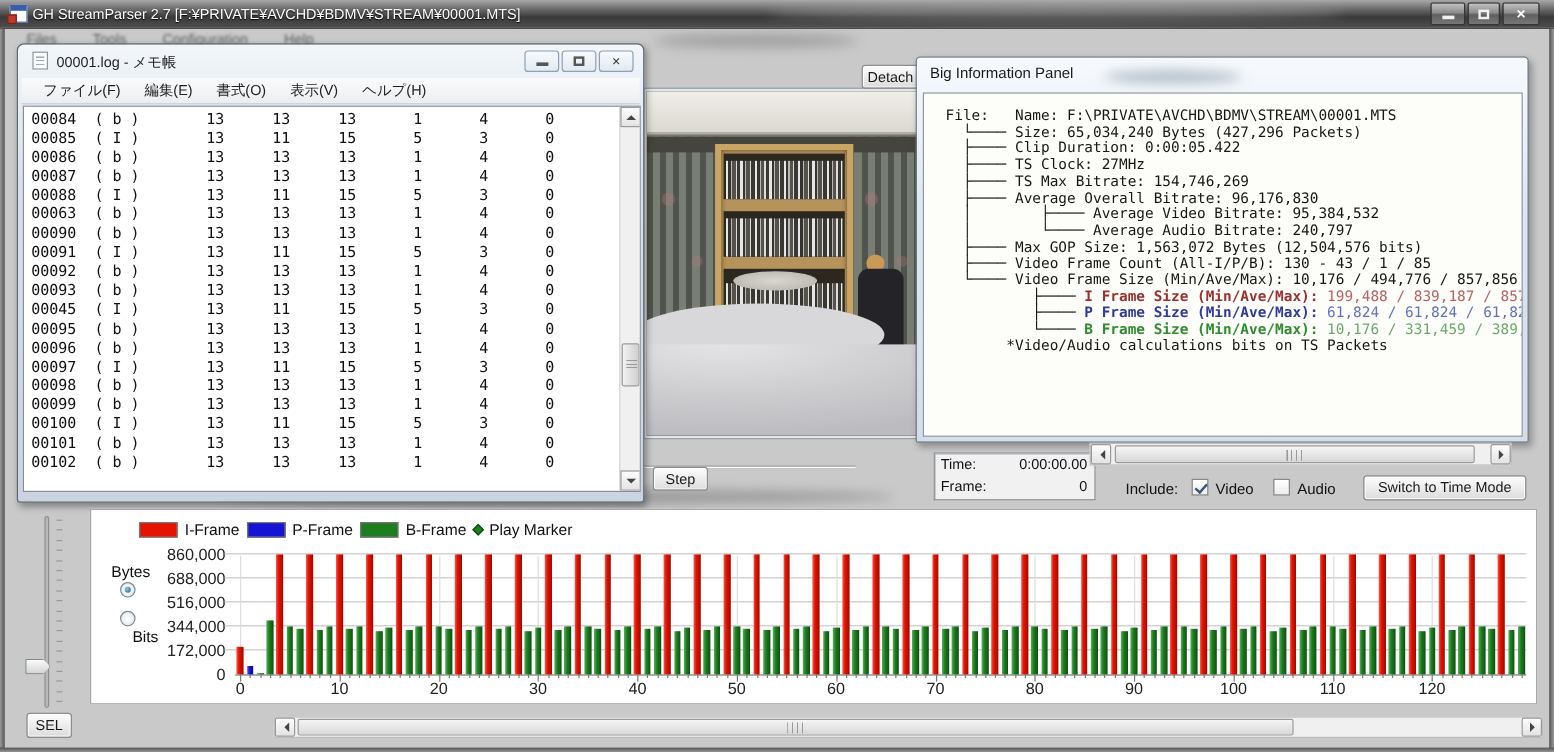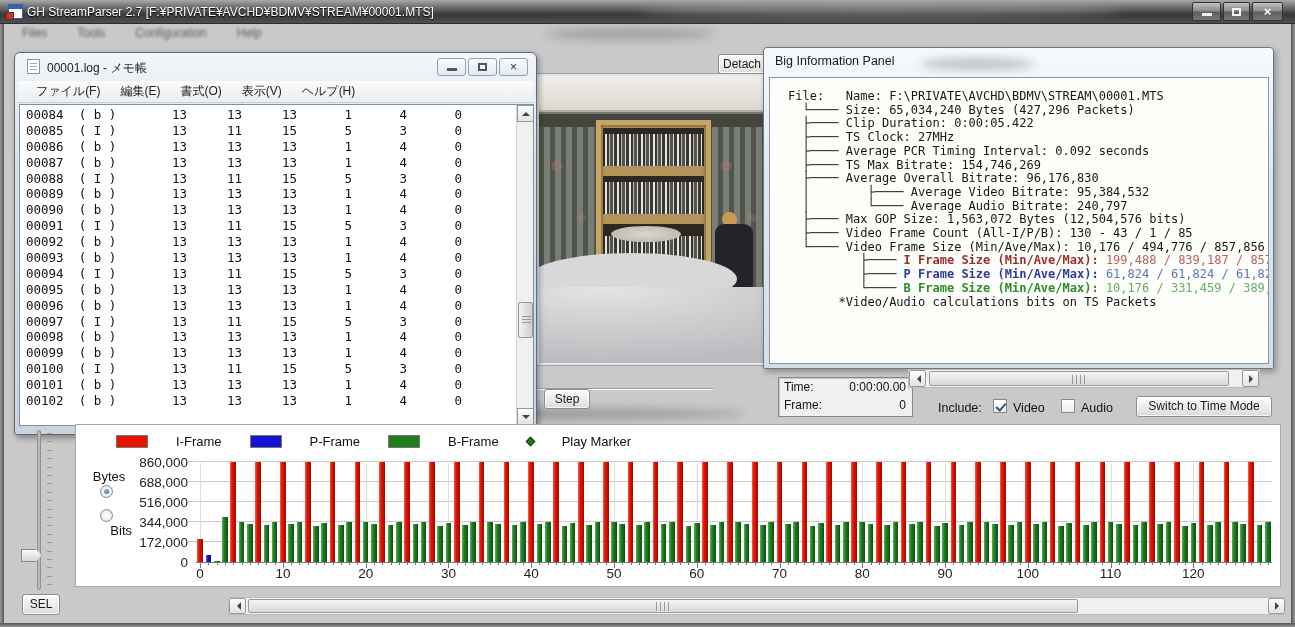--- a/index.html
+++ b/index.html
@@ -42,21 +42,21 @@
   .sb-thumb{position:absolute;top:1px;bottom:1px;background:linear-gradient(#f5f5f5,#d8d8d8);border:1px solid #9a9a9a;border-radius:2px;}
   .grip{position:absolute;left:50%;top:50%;width:14px;height:9px;margin:-4px 0 0 -7px;
     background:repeating-linear-gradient(90deg,#999 0 1px,transparent 1px 4px);}
   .checkbox{width:14px;height:14px;border:1px solid #8a8a8a;background:linear-gradient(#fff,#ececec);position:absolute;}
   .checkbox.checked::after{content:"";position:absolute;left:2px;top:3px;width:8px;height:4px;
     border-left:2px solid #31567c;border-bottom:2px solid #31567c;transform:rotate(-48deg);}
   .radio{width:13px;height:13px;border-radius:50%;border:1px solid #7e8a93;background:radial-gradient(#fff,#dde3e8);position:absolute;}
   .radio.sel::after{content:"";position:absolute;inset:3px;border-radius:50%;background:radial-gradient(circle at 35% 35%,#8ec6e8,#1f5f86);}
 
   
-  .notepad{left:14px;top:52px;width:523px;height:383px;border:1px solid #5f6a73;border-radius:6px 6px 3px 3px;
+  .notepad{left:14px;top:36px;width:523px;height:383px;border:1px solid #5f6a73;border-radius:6px 6px 3px 3px;
     background:linear-gradient(#f2f6fa,#d7e0ea 30%,#c9d4e0);box-shadow:2px 3px 6px rgba(0,0,0,.35);text-decoration:underline;}
   .np-title{left:0;top:0;right:0;height:27px;}
   .np-title-text{left:32px;top:7px;font-size:12px;color:#1e1e1e;white-space:nowrap;}
   .np-icon{left:12px;top:6px;width:13px;height:15px;background:#fff;border:1px solid #8a97a3;}
   .np-icon::before{content:"";position:absolute;left:2px;top:3px;width:7px;height:8px;
     background:repeating-linear-gradient(#9ab0c2 0 1px,transparent 1px 3px);}
   .np-btn{top:5px;width:29px;height:18px;background:linear-gradient(#f8fafc,#e2eaf2);border:1px solid #8ea0b5;border-radius:3px;color:#333;}
   .np-menu{left:3px;top:28px;right:3px;height:22px;background:linear-gradient(#fafbfc,#ebeef1);
     border-bottom:1px solid #c6ced8;display:flex;gap:0;padding-left:8px;align-items:center;}
   .np-menu span{font-size:12px;color:#222;padding:0 10px;}
@@ -103,21 +103,21 @@
   .t-p1{color:#2f3b99;font-weight:bold;} .t-p2{color:#6272bd;}
   .t-b1{color:#2f8b2f;font-weight:bold;} .t-b2{color:#6aab6a;}
 
   
   .timebox{left:778px;top:377px;width:135px;height:40px;border:1px solid #808a92;background:#f1f1f1;
     box-shadow:inset 1px 1px 0 #c8c8c8;font-size:12px;color:#111;}
   .trow{position:absolute;left:5px;right:6px;height:18px;display:flex;justify-content:space-between;}
 
   
   .chart{left:75px;top:424px;width:1206px;height:163px;background:#fff;border:1px solid #a8a8a8;}
-  .legend{position:absolute;left:40px;top:8px;height:16px;display:flex;align-items:center;gap:28px;font-size:13px;color:#111;}
+  .legend{position:absolute;left:40px;top:8px;height:16px;display:flex;align-items:center;gap:6px;font-size:13px;color:#111;}
   .sw{width:32px;height:13px;border:1px solid #777;display:inline-block;}
   .dia{width:7px;height:7px;transform:rotate(45deg);border:1px solid #0c4d0c;display:inline-block;}
   .plot{position:absolute;left:120px;top:38px;width:1076px;height:100px;border-bottom:1px solid #7a7a7a;}
   .grid-h{position:absolute;left:-9px;right:0;height:1px;background:#c9c9c9;}
   .grid-v{position:absolute;top:0;bottom:0;width:1px;background:#dedede;}
   .xtick{position:absolute;top:100%;width:1px;background:#7a7a7a;}
   .bar{position:absolute;bottom:0;}
   .bar.I{background:linear-gradient(90deg,#ff564e,#e51400 35%,#9c0b00);}
   .bar.P{background:linear-gradient(90deg,#5e5eff,#1414d2 40%,#0a0a8c);}
   .bar.B{background:linear-gradient(90deg,#55b25b,#1e7d1e 40%,#0f4f12);}
@@ -215,26 +215,26 @@
       <span>表示(V)</span>
       <span>ヘルプ(H)</span>
     </div>
     <div class="abs np-text">
       <div style="padding-top:2px;">
           <div class="nrow"><span class="c0">00084  ( b )</span><span class="cn">13</span><span class="cn">13</span><span class="cn">13</span><span class="cn">1</span><span class="cn">4</span><span class="cn">0</span></div>
           <div class="nrow"><span class="c0">00085  ( I )</span><span class="cn">13</span><span class="cn">11</span><span class="cn">15</span><span class="cn">5</span><span class="cn">3</span><span class="cn">0</span></div>
           <div class="nrow"><span class="c0">00086  ( b )</span><span class="cn">13</span><span class="cn">13</span><span class="cn">13</span><span class="cn">1</span><span class="cn">4</span><span class="cn">0</span></div>
           <div class="nrow"><span class="c0">00087  ( b )</span><span class="cn">13</span><span class="cn">13</span><span class="cn">13</span><span class="cn">1</span><span class="cn">4</span><span class="cn">0</span></div>
           <div class="nrow"><span class="c0">00088  ( I )</span><span class="cn">13</span><span class="cn">11</span><span class="cn">15</span><span class="cn">5</span><span class="cn">3</span><span class="cn">0</span></div>
-          <div class="nrow"><span class="c0">00089  ( b )</span><span class="cn">13</span><span class="cn">13</span><span class="cn">13</span><span class="cn">1</span><span class="cn">4</span><span class="cn">0</span></div>
+          <div class="nrow"><span class="c0">00063  ( b )</span><span class="cn">13</span><span class="cn">13</span><span class="cn">13</span><span class="cn">1</span><span class="cn">4</span><span class="cn">0</span></div>
           <div class="nrow"><span class="c0">00090  ( b )</span><span class="cn">13</span><span class="cn">13</span><span class="cn">13</span><span class="cn">1</span><span class="cn">4</span><span class="cn">0</span></div>
           <div class="nrow"><span class="c0">00091  ( I )</span><span class="cn">13</span><span class="cn">11</span><span class="cn">15</span><span class="cn">5</span><span class="cn">3</span><span class="cn">0</span></div>
           <div class="nrow"><span class="c0">00092  ( b )</span><span class="cn">13</span><span class="cn">13</span><span class="cn">13</span><span class="cn">1</span><span class="cn">4</span><span class="cn">0</span></div>
           <div class="nrow"><span class="c0">00093  ( b )</span><span class="cn">13</span><span class="cn">13</span><span class="cn">13</span><span class="cn">1</span><span class="cn">4</span><span class="cn">0</span></div>
-          <div class="nrow"><span class="c0">00094  ( I )</span><span class="cn">13</span><span class="cn">11</span><span class="cn">15</span><span class="cn">5</span><span class="cn">3</span><span class="cn">0</span></div>
+          <div class="nrow"><span class="c0">00045  ( I )</span><span class="cn">13</span><span class="cn">11</span><span class="cn">15</span><span class="cn">5</span><span class="cn">3</span><span class="cn">0</span></div>
           <div class="nrow"><span class="c0">00095  ( b )</span><span class="cn">13</span><span class="cn">13</span><span class="cn">13</span><span class="cn">1</span><span class="cn">4</span><span class="cn">0</span></div>
           <div class="nrow"><span class="c0">00096  ( b )</span><span class="cn">13</span><span class="cn">13</span><span class="cn">13</span><span class="cn">1</span><span class="cn">4</span><span class="cn">0</span></div>
           <div class="nrow"><span class="c0">00097  ( I )</span><span class="cn">13</span><span class="cn">11</span><span class="cn">15</span><span class="cn">5</span><span class="cn">3</span><span class="cn">0</span></div>
           <div class="nrow"><span class="c0">00098  ( b )</span><span class="cn">13</span><span class="cn">13</span><span class="cn">13</span><span class="cn">1</span><span class="cn">4</span><span class="cn">0</span></div>
           <div class="nrow"><span class="c0">00099  ( b )</span><span class="cn">13</span><span class="cn">13</span><span class="cn">13</span><span class="cn">1</span><span class="cn">4</span><span class="cn">0</span></div>
           <div class="nrow"><span class="c0">00100  ( I )</span><span class="cn">13</span><span class="cn">11</span><span class="cn">15</span><span class="cn">5</span><span class="cn">3</span><span class="cn">0</span></div>
           <div class="nrow"><span class="c0">00101  ( b )</span><span class="cn">13</span><span class="cn">13</span><span class="cn">13</span><span class="cn">1</span><span class="cn">4</span><span class="cn">0</span></div>
           <div class="nrow"><span class="c0">00102  ( b )</span><span class="cn">13</span><span class="cn">13</span><span class="cn">13</span><span class="cn">1</span><span class="cn">4</span><span class="cn">0</span></div>
         </div>
       <div class="np-sb">
@@ -250,21 +250,20 @@
   </div>
 
   <div class="abs info">
     <div class="abs info-title">Big Information Panel</div>
     <div class="abs info-body">
       <div class="info-pad">
           <div class="iline"><span class="t-k">File:   Name: F:\PRIVATE\AVCHD\BDMV\STREAM\00001.MTS</span></div>
           <div class="iline"><span class="t-k">  └──── Size: 65,034,240 Bytes (427,296 Packets)</span></div>
           <div class="iline"><span class="t-k">  ├──── Clip Duration: 0:00:05.422</span></div>
           <div class="iline"><span class="t-k">  ├──── TS Clock: 27MHz</span></div>
-          <div class="iline"><span class="t-k">  ├──── Average PCR Timing Interval: 0.092 seconds</span></div>
           <div class="iline"><span class="t-k">  ├──── TS Max Bitrate: 154,746,269</span></div>
           <div class="iline"><span class="t-k">  ├──── Average Overall Bitrate: 96,176,830</span></div>
           <div class="iline"><span class="t-k">  │        ├──── Average Video Bitrate: 95,384,532</span></div>
           <div class="iline"><span class="t-k">  │        └──── Average Audio Bitrate: 240,797</span></div>
           <div class="iline"><span class="t-k">  ├──── Max GOP Size: 1,563,072 Bytes (12,504,576 bits)</span></div>
           <div class="iline"><span class="t-k">  ├──── Video Frame Count (All-I/P/B): 130 - 43 / 1 / 85</span></div>
           <div class="iline"><span class="t-k">  └──── Video Frame Size (Min/Ave/Max): 10,176 / 494,776 / 857,856</span></div>
           <div class="iline"><span class="t-k">          ├──── </span><span class="t-i1">I Frame Size (Min/Ave/Max):</span><span class="t-i2"> 199,488 / 839,187 / 857,856</span></div>
           <div class="iline"><span class="t-k">          ├──── </span><span class="t-p1">P Frame Size (Min/Ave/Max):</span><span class="t-p2"> 61,824 / 61,824 / 61,824</span></div>
           <div class="iline"><span class="t-k">          └──── </span><span class="t-b1">B Frame Size (Min/Ave/Max):</span><span class="t-b2"> 10,176 / 331,459 / 389,760</span></div>

